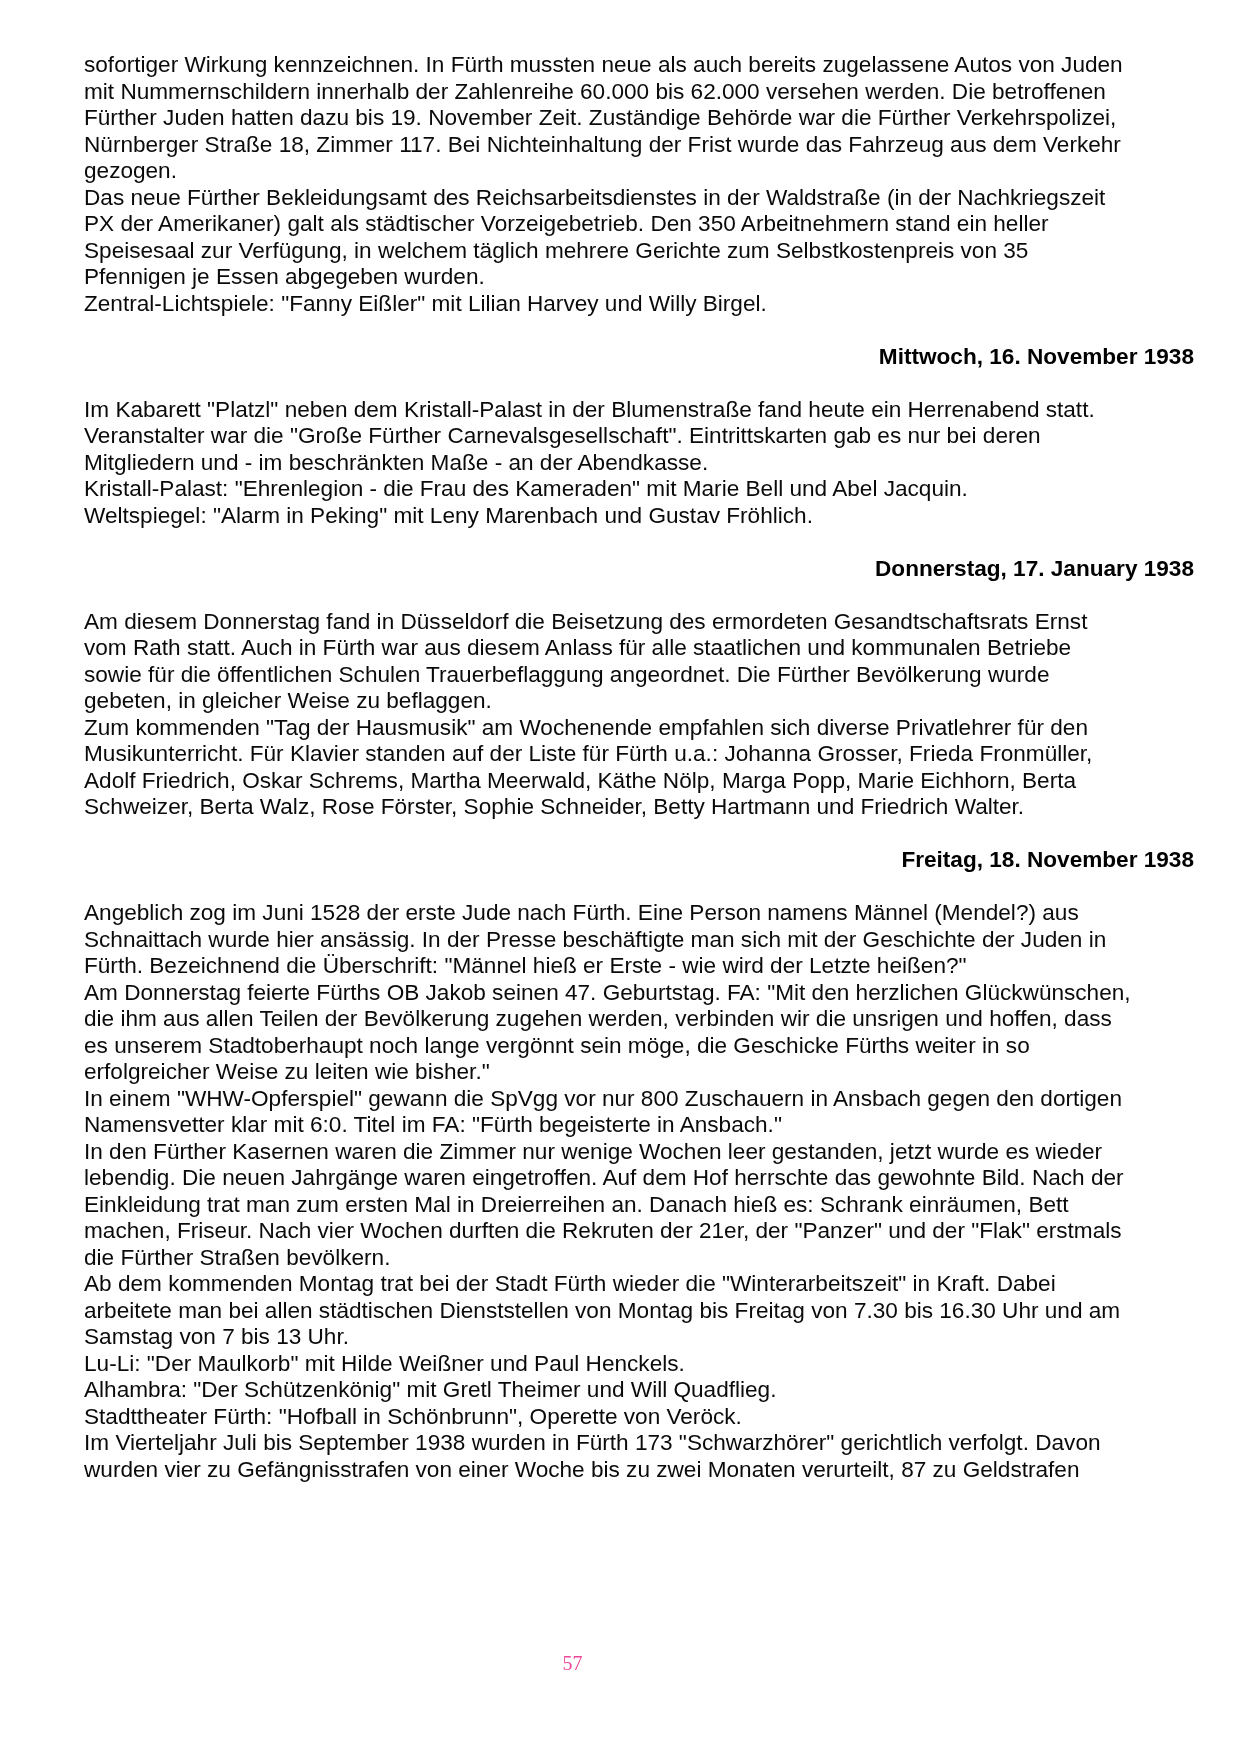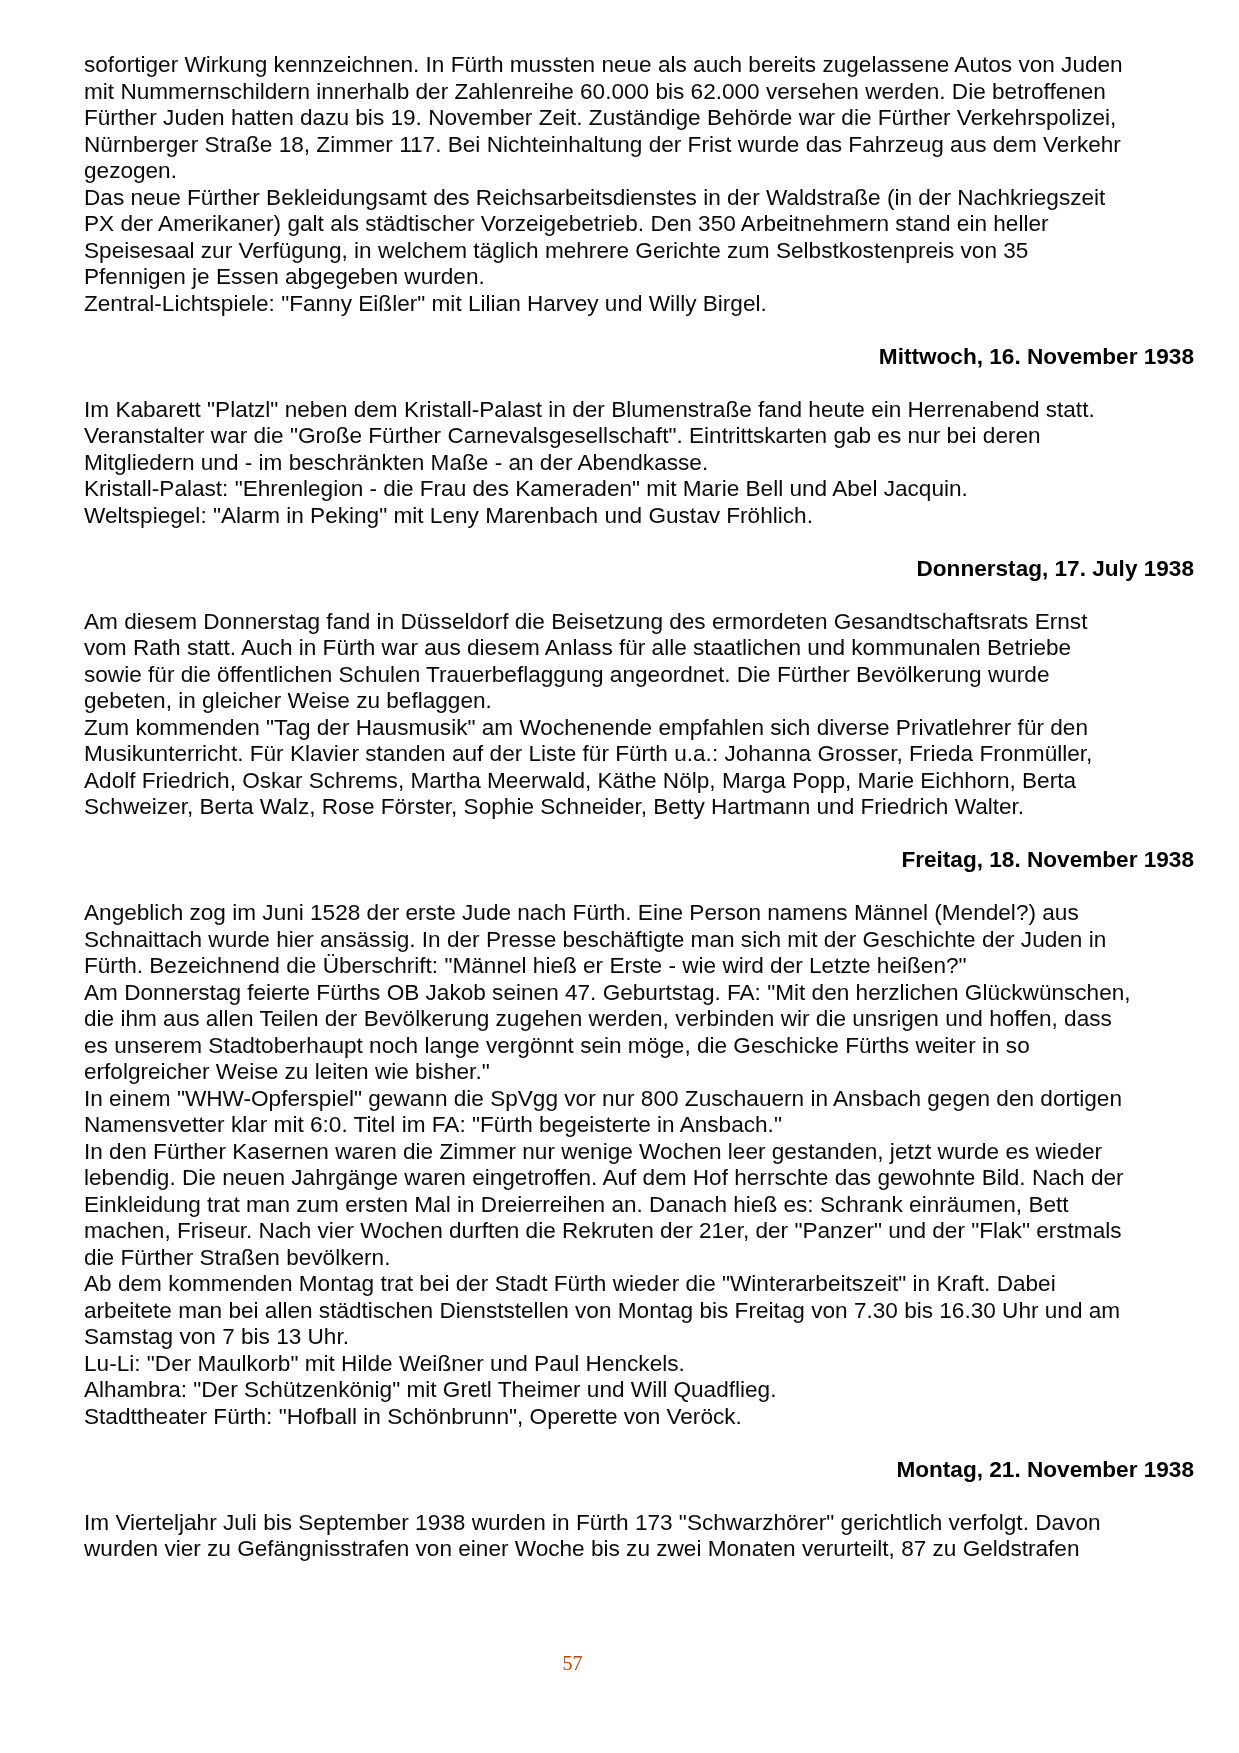--- a/index.html
+++ b/index.html
@@ -39,21 +39,21 @@
     text-align: right;
   }
   .page-number {
     position: absolute;
     top: 1652px;
     left: 0;
     width: 1145px;
     text-align: center;
     font-family: "Liberation Serif", "DejaVu Serif", serif;
     font-size: 20px;
-    color: #c2410c;
+    color: #ec4899;
   }
 </style>
 </head>
 <body>
 
 <div class="page">
   <div class="textblock">
 
     <p class="para">sofortiger Wirkung kennzeichnen. In Fürth mussten neue als auch bereits zugelassene Autos von Juden
 mit Nummernschildern innerhalb der Zahlenreihe 60.000 bis 62.000 versehen werden. Die betroffenen
@@ -67,21 +67,21 @@
 Zentral-Lichtspiele: "Fanny Eißler" mit Lilian Harvey und Willy Birgel.</p>
 
     <h2 class="heading">Mittwoch, 16. November 1938</h2>
 
     <p class="para">Im Kabarett "Platzl" neben dem Kristall-Palast in der Blumenstraße fand heute ein Herrenabend statt.
 Veranstalter war die "Große Fürther Carnevalsgesellschaft". Eintrittskarten gab es nur bei deren
 Mitgliedern und - im beschränkten Maße - an der Abendkasse.
 Kristall-Palast: "Ehrenlegion - die Frau des Kameraden" mit Marie Bell und Abel Jacquin.
 Weltspiegel: "Alarm in Peking" mit Leny Marenbach und Gustav Fröhlich.</p>
 
-    <h2 class="heading">Donnerstag, 17. July 1938</h2>
+    <h2 class="heading">Donnerstag, 17. January 1938</h2>
 
     <p class="para">Am diesem Donnerstag fand in Düsseldorf die Beisetzung des ermordeten Gesandtschaftsrats Ernst
 vom Rath statt. Auch in Fürth war aus diesem Anlass für alle staatlichen und kommunalen Betriebe
 sowie für die öffentlichen Schulen Trauerbeflaggung angeordnet. Die Fürther Bevölkerung wurde
 gebeten, in gleicher Weise zu beflaggen.
 Zum kommenden "Tag der Hausmusik" am Wochenende empfahlen sich diverse Privatlehrer für den
 Musikunterricht. Für Klavier standen auf der Liste für Fürth u.a.: Johanna Grosser, Frieda Fronmüller,
 Adolf Friedrich, Oskar Schrems, Martha Meerwald, Käthe Nölp, Marga Popp, Marie Eichhorn, Berta
 Schweizer, Berta Walz, Rose Förster, Sophie Schneider, Betty Hartmann und Friedrich Walter.</p>
 
@@ -103,21 +103,20 @@
 Einkleidung trat man zum ersten Mal in Dreierreihen an. Danach hieß es: Schrank einräumen, Bett
 machen, Friseur. Nach vier Wochen durften die Rekruten der 21er, der "Panzer" und der "Flak" erstmals
 die Fürther Straßen bevölkern.
 Ab dem kommenden Montag trat bei der Stadt Fürth wieder die "Winterarbeitszeit" in Kraft. Dabei
 arbeitete man bei allen städtischen Dienststellen von Montag bis Freitag von 7.30 bis 16.30 Uhr und am
 Samstag von 7 bis 13 Uhr.
 Lu-Li: "Der Maulkorb" mit Hilde Weißner und Paul Henckels.
 Alhambra: "Der Schützenkönig" mit Gretl Theimer und Will Quadflieg.
 Stadttheater Fürth: "Hofball in Schönbrunn", Operette von Veröck.</p>
 
-    <h2 class="heading">Montag, 21. November 1938</h2>
 
     <p class="para">Im Vierteljahr Juli bis September 1938 wurden in Fürth 173 "Schwarzhörer" gerichtlich verfolgt. Davon
 wurden vier zu Gefängnisstrafen von einer Woche bis zu zwei Monaten verurteilt, 87 zu Geldstrafen</p>
 
   </div>
 
   <div class="page-number">57</div>
 </div>
 
 </body></html>

